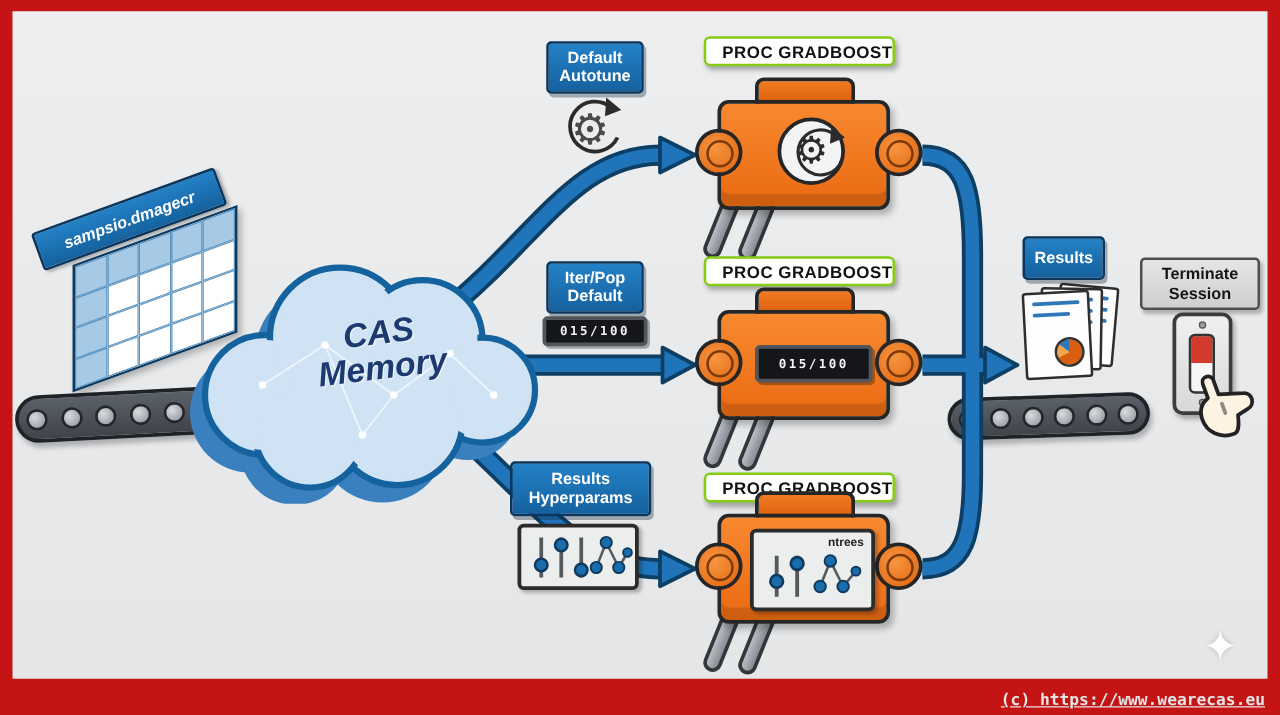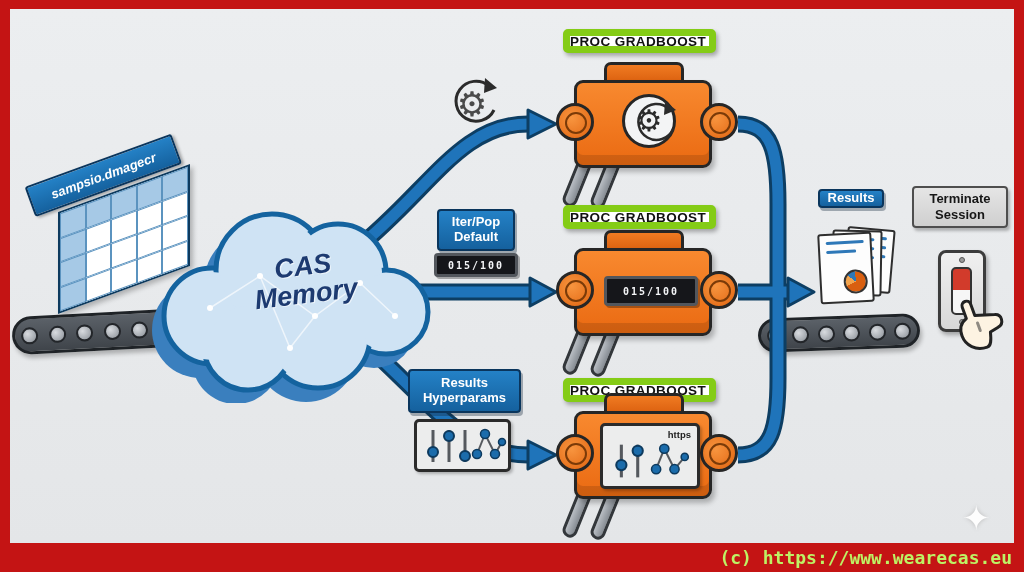--- a/index.html
+++ b/index.html
@@ -7,22 +7,22 @@
           font-family:"Liberation Sans",sans-serif;}
   .abs{position:absolute;}
   .inner-bg{position:absolute;left:10px;top:9px;width:1004px;height:534px;
             background:linear-gradient(180deg,#eceef0 0%,#e4e6e8 100%);z-index:0;}
 
   
   .badge-blue{position:absolute;display:flex;align-items:center;justify-content:center;text-align:center;
     background:linear-gradient(180deg,#2481c6,#15619e);border:2px solid #0a355c;border-radius:4px;
     color:#fff;font-weight:bold;font-size:13px;line-height:1.15;padding:2px 4px;box-sizing:border-box;
     box-shadow:2px 3px 0 rgba(20,40,60,.35);z-index:4;}
-  .proc-badge{position:absolute;display:flex;align-items:center;justify-content:flex-start;
-    background:#fff;border:7px solid #84cc16;border-radius:5px;color:#111;font-weight:bold;
+  .proc-badge{position:absolute;display:flex;align-items:center;justify-content:flex-end;
+    background:#fff;border:2px solid #84cc16;border-radius:5px;color:#111;font-weight:bold;
     font-size:13.5px;letter-spacing:.4px;box-shadow:2px 3px 4px rgba(0,0,0,.3);box-sizing:border-box;z-index:4;}
   .badge-gray{position:absolute;display:flex;align-items:center;justify-content:center;text-align:center;
     background:linear-gradient(180deg,#e5e5e5,#cfcfcf);border:2.5px solid #4e4e4e;border-radius:4px;
     color:#161616;font-weight:bold;font-size:13px;line-height:1.2;padding:2px 6px;box-sizing:border-box;
     box-shadow:2px 3px 3px rgba(0,0,0,.25);z-index:4;}
   .counter{position:absolute;display:flex;align-items:center;justify-content:center;
     background:#15161a;border:3px solid #52565c;border-radius:4px;color:#f3f4f6;
     font-family:"DejaVu Sans Mono",monospace;font-weight:bold;font-size:10px;letter-spacing:2px;
     box-sizing:border-box;box-shadow:2px 2px 0 rgba(0,0,0,.3);z-index:4;}
 
@@ -87,21 +87,21 @@
     background:linear-gradient(180deg,#f0f0f0,#d8d8d8);border:3px solid #3c3c3c;border-radius:8px;
     box-sizing:border-box;z-index:4;box-shadow:2px 3px 4px rgba(0,0,0,.3);}
   .screw{position:absolute;left:50%;margin-left:-3px;width:6px;height:6px;border-radius:50%;
     background:#9a9a9a;border:1px solid #555;box-sizing:border-box;}
   .rocker{position:absolute;left:10px;top:14px;width:21px;height:48px;border:2.5px solid #333;border-radius:5px;
     background:linear-gradient(180deg,#d23b2b 0 48%,#f6f6f6 48% 100%);box-sizing:border-box;}
 
   .sparkle{position:absolute;left:962px;top:498px;font-family:"DejaVu Sans",sans-serif;font-size:34px;
     color:#fdfdfd;text-shadow:0 0 4px #b9b9b9;z-index:4;}
   .copyright{position:absolute;right:12px;bottom:4px;font-family:"DejaVu Sans Mono",monospace;
-    font-size:18px;font-weight:bold;color:#bef264;z-index:5;}
+    font-size:13px;font-weight:bold;color:#e5e5e5;text-decoration:underline;z-index:5;}
 </style>
 </head>
 <body>
 
 <div id="canvas">
   <div class="inner-bg"></div>
 
   <div class="conveyor" style="left:12px;top:312px;width:200px;height:38px;transform:rotate(-3deg);">
     <div class="roller"></div>
     <div class="roller"></div>
@@ -199,20 +199,23 @@
       <circle cx="210" cy="95" r="3"></circle>
         <circle cx="245" cy="128" r="3"></circle>
         <circle cx="140" cy="160" r="3"></circle>
     </g>
   </svg>
   <div class="cloud-text">
     <div>CAS</div>
     <div>Memory</div>
   </div>
 
+  <div class="badge-blue" style="left:437px;top:33px;width:78px;height:42px;">
+    <span>Default Autotune</span>
+  </div>
   <div class="gear-standalone">
     <span class="gear-glyph">⚙</span>
     <svg class="gear-arc" width="56" height="56">
       <path d="M45 10 A20 20 0 1 0 50 34" stroke="#2b2b2b" stroke-width="3" fill="none"></path>
       <polygon points="41,2 53,12 40,17" fill="#2b2b2b"></polygon>
     </svg>
   </div>
   <div class="proc-badge" style="left:563px;top:29px;width:153px;height:24px;">
     <span>PROC GRADBOOST</span>
   </div>
@@ -285,21 +288,21 @@
     <span>PROC GRADBOOST</span>
   </div>
   <div class="engine" style="left:556px;top:391px;">
     <div class="eng-pipe" style="left:24px;top:96px;transform:rotate(22deg);"></div>
     <div class="eng-pipe" style="left:52px;top:98px;transform:rotate(22deg);"></div>
     <div class="eng-cap"></div>
     <div class="eng-body"></div>
     <div class="eng-flange fl-left"></div>
     <div class="eng-flange fl-right"></div>
     <div class="panel" style="left:44px;top:32px;width:100px;height:66px;">
-      <span class="panel-label">https</span>
+      <span class="panel-label">ntrees</span>
       <svg width="92" height="48" viewBox="0 0 90 46" style="position:absolute;left:2px;bottom:2px;">
         <g stroke="#55595e" stroke-width="3">
           <line x1="16" y1="8" x2="16" y2="40"></line>
             <line x1="32" y1="8" x2="32" y2="40"></line>
         </g>
         <g fill="#1b6cab" stroke="#0d3a5e" stroke-width="2">
           <circle cx="16" cy="28" r="5"></circle>
             <circle cx="32" cy="14" r="5"></circle>
         </g>
         <g stroke="#55595e" stroke-width="2" fill="none">
@@ -310,21 +313,21 @@
         <g fill="#1b6cab" stroke="#0d3a5e" stroke-width="1.5">
           <circle cx="58" cy="12" r="4.5"></circle>
             <circle cx="50" cy="32" r="4.5"></circle>
             <circle cx="68" cy="32" r="4.5"></circle>
             <circle cx="78" cy="20" r="3.5"></circle>
         </g>
       </svg>
     </div>
   </div>
 
-  <div class="badge-blue" style="left:818px;top:189px;width:66px;height:19px;">
+  <div class="badge-blue" style="left:818px;top:189px;width:66px;height:35px;">
     <span>Results</span>
   </div>
   <div class="page" style="left:845px;top:228px;width:48px;height:64px;transform:rotate(5deg);">
     <div class="docline"></div>
     <div class="docline"></div>
     <div class="docline"></div>
   </div>
   <div class="page" style="left:832px;top:230px;width:50px;height:66px;transform:rotate(1deg);">
     <div class="docline"></div>
     <div class="docline"></div>
@@ -338,21 +341,21 @@
 
   <div class="conveyor" style="left:758px;top:316px;width:162px;height:34px;transform:rotate(-2deg);">
     <div class="roller"></div>
     <div class="roller"></div>
     <div class="roller"></div>
     <div class="roller"></div>
     <div class="roller"></div>
     <div class="roller"></div>
   </div>
 
-  <div class="badge-gray" style="left:912px;top:186px;width:96px;height:42px;">
+  <div class="badge-gray" style="left:912px;top:206px;width:96px;height:42px;">
     <span>Terminate Session</span>
   </div>
   <div class="switch-panel">
     <div class="screw" style="top:4px;"></div>
     <div class="screw" style="bottom:4px;"></div>
     <div class="rocker"></div>
   </div>
   <svg class="abs" width="64" height="58" viewBox="0 0 64 58" style="left:948px;top:292px;transform:rotate(-20deg);z-index:4;">
     <g stroke="#222" stroke-width="3" fill="#fdf3e2" stroke-linejoin="round" stroke-linecap="round">
       <path d="M30 56 C18 56 10 47 10 37 C10 29 14 24 20 22 L20 10 C20 4 29 4 29 10 L29 22 L48 28 C55 30 54 40 47 41 L38 43 C36 51 34 56 30 56 Z"></path>

